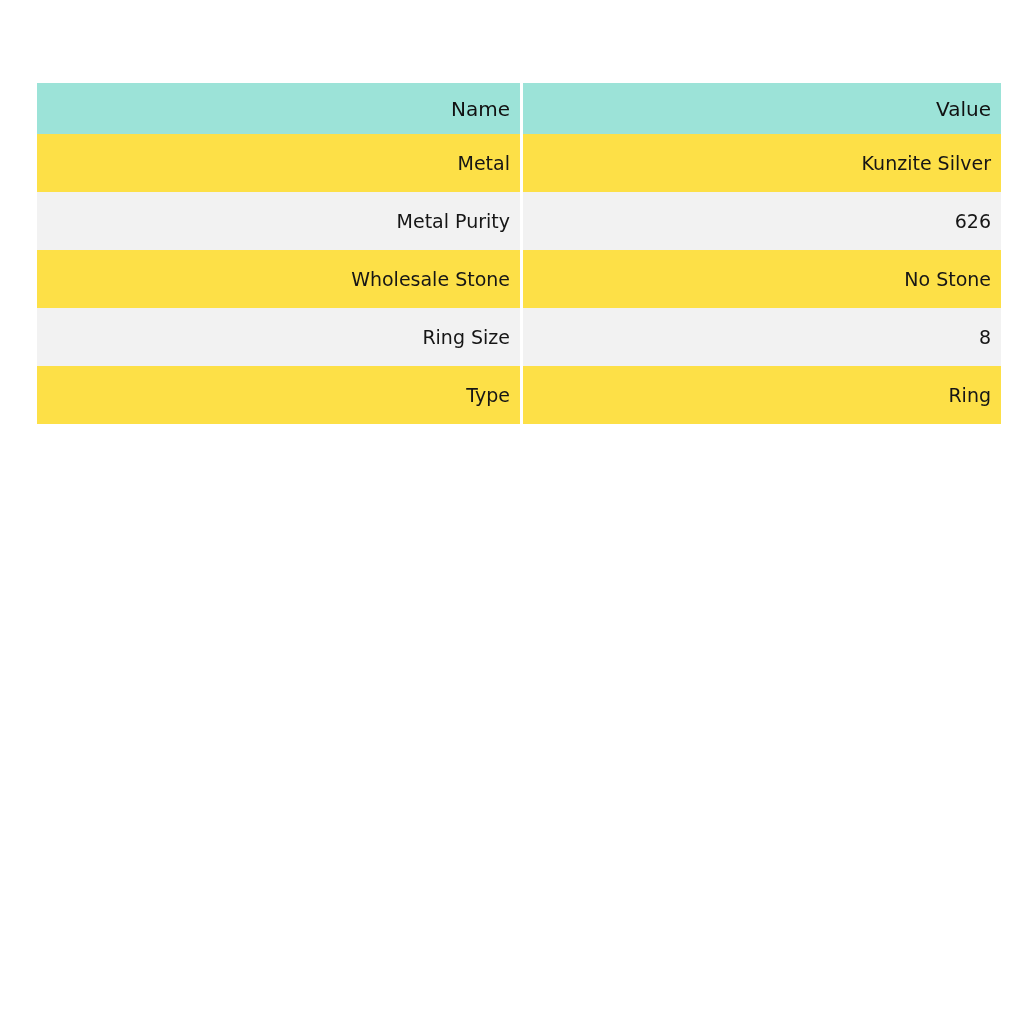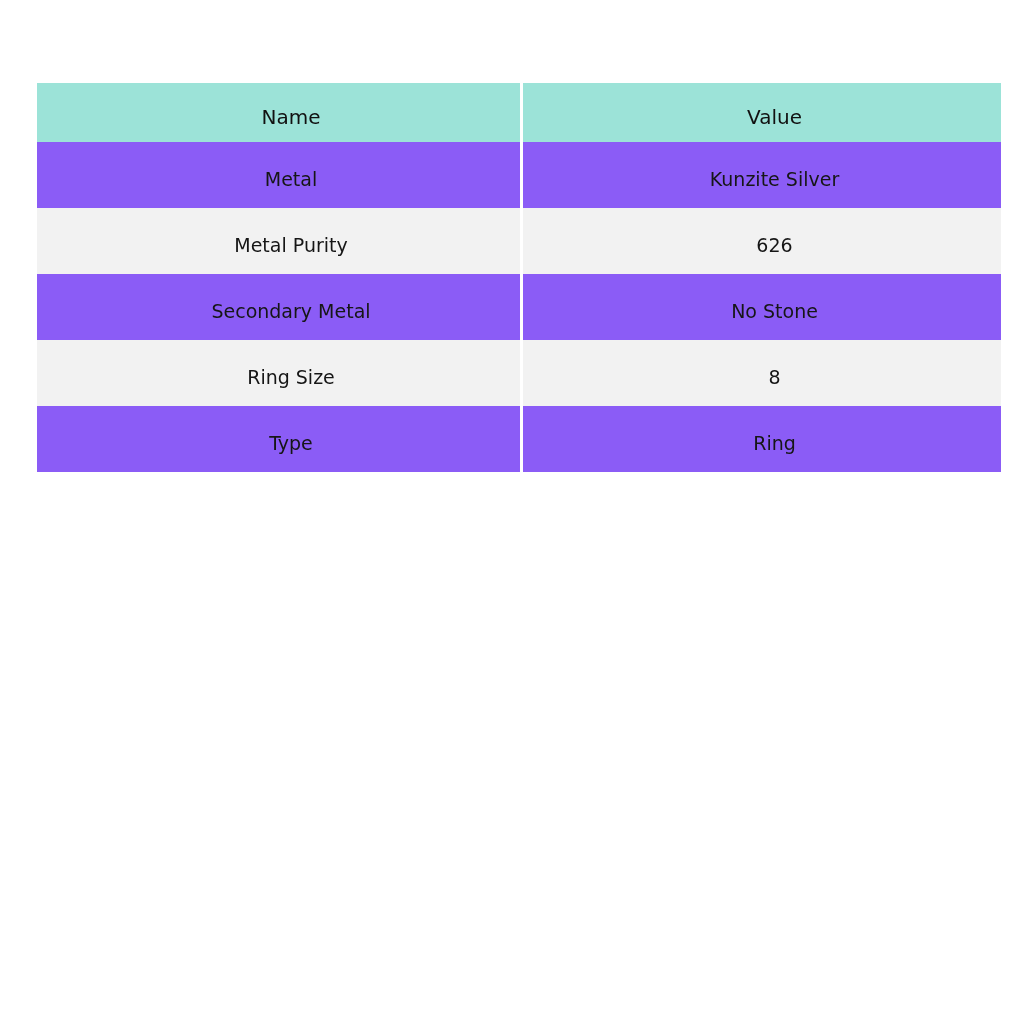--- a/index.html
+++ b/index.html
@@ -22,38 +22,38 @@
       position: absolute;
       left: 37px;
       top: 83px;
       width: 964px;
       border-collapse: separate;
       border-spacing: 0;
       table-layout: fixed;
     }
     .attr-table th,
     .attr-table td {
-      text-align: center;
+      text-align: right;
       vertical-align: middle;
-      padding: 8px 10px 0 35px;
+      padding: 0 10px 0 35px;
       font-weight: 400;
       white-space: nowrap;
       overflow: hidden;
     }
     .attr-table col.name-col  { width: 486px; }
     .attr-table col.value-col { width: 478px; }
 
     .attr-table thead th {
       background: #9ce3d8;
       height: 51px;
       font-size: 20px;
       color: #111111;
     }
     .attr-table tbody td {
-      background: #8b5cf6;
+      background: #fde047;
       height: 58px;
       font-size: 19px;
       color: #161616;
     }
     .attr-table tbody tr:nth-child(even) td {
       background: #f2f2f2;
     }
     
     .attr-table th:first-child,
     .attr-table td:first-child {
@@ -77,21 +77,21 @@
   <tbody>
     <tr>
       <td>Metal</td>
       <td>Kunzite Silver</td>
     </tr>
     <tr>
       <td>Metal Purity</td>
       <td>626</td>
     </tr>
     <tr>
-      <td>Secondary Metal</td>
+      <td>Wholesale Stone</td>
       <td>No Stone</td>
     </tr>
     <tr>
       <td>Ring Size</td>
       <td>8</td>
     </tr>
     <tr>
       <td>Type</td>
       <td>Ring</td>
     </tr>

